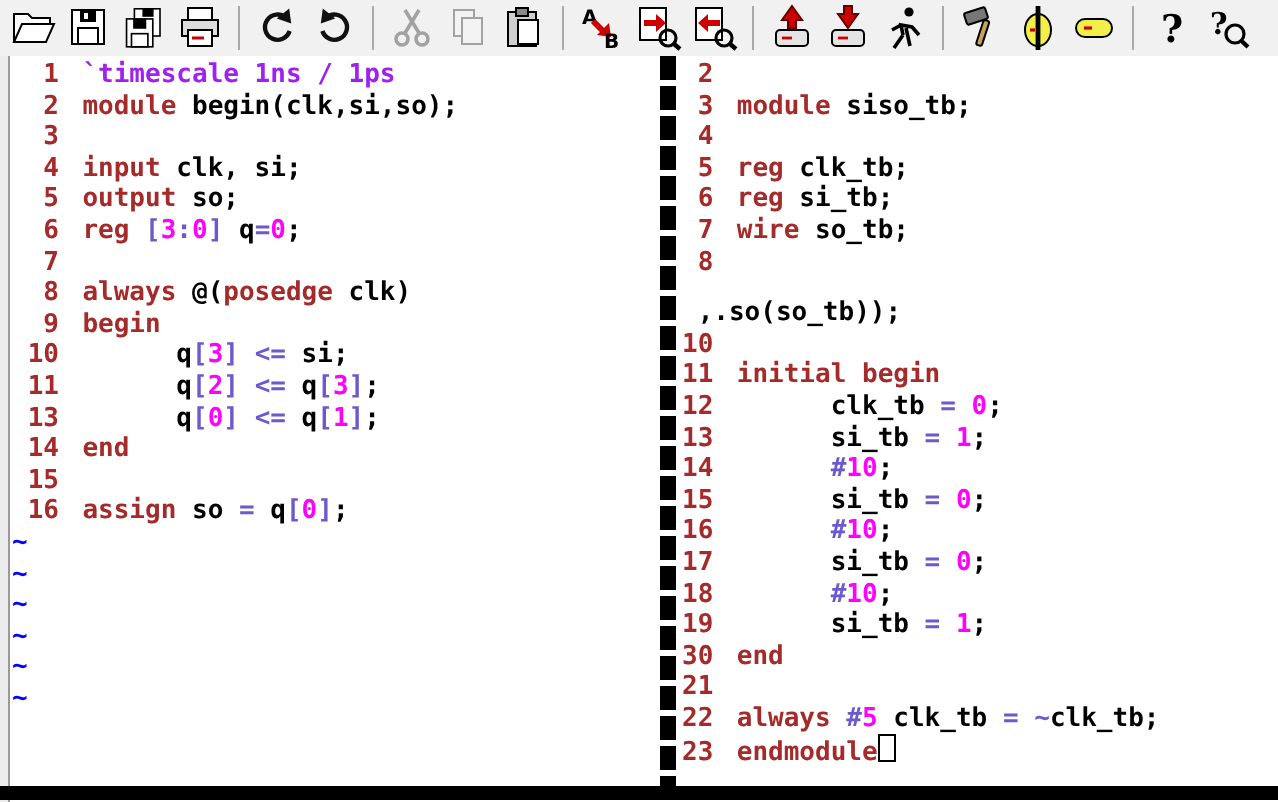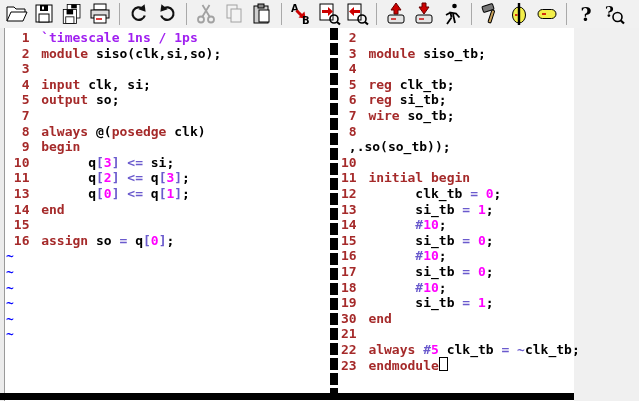--- a/index.html
+++ b/index.html
@@ -9,33 +9,33 @@
   }
   
   .toolbar{
     height:28px;display:flex;align-items:center;
     padding:0 2px 0 4px;gap:4px;background:#f1f1f1;
   }
   .tbtn{width:24px;height:24px;display:flex;align-items:center;justify-content:center;flex:0 0 auto;}
   .tbtn svg{display:block;}
   .tsep{width:1px;height:22px;background:#a9a9a9;margin:0 3px;flex:0 0 auto;}
   
-  .main{position:absolute;left:0;top:28px;width:574px;height:373px;background:#fff;}
+  .main{position:absolute;left:0;top:28px;width:639px;height:373px;background:#fff;}
   .left-edge{position:absolute;left:0;top:0;width:4px;height:100%;background:#ececec;border-right:1px solid #9a9a9a;}
   .pane{position:absolute;top:2px;font:bold 13px "DejaVu Sans Mono",monospace;color:var(--text);}
   .pane-left{left:6px;width:323px;}
   .vsep{
     position:absolute;left:330px;top:0;width:8px;height:365px;
     background:repeating-linear-gradient(180deg,#000 0 12px,#fff 12px 15px);
   }
   .pane-right{left:341px;width:298px;}
   .row{height:15.6px;line-height:15.6px;white-space:pre;overflow:visible;}
   .ln{display:inline-block;width:3ch;text-align:right;margin-right:1.5ch;color:var(--linenr);}
   .pane-right .ln{width:2ch;}
-  .row.cont{padding-left:1ch;}
+  .row.cont{padding-left:1ch;margin-top:10px;}
   .k{color:var(--keyword);} .p{color:var(--preproc);} .n{color:var(--number);}
   .s{color:var(--special);} .t{color:var(--text);} .w{color:var(--tilde);}
   .cursor{display:inline-block;width:7px;height:12px;border:1px solid #000;vertical-align:-1px;}
   .statusbar{position:absolute;left:0;bottom:1px;width:100%;height:7px;background:#000;}
 </style>
 </head>
 <body>
 
 <div class="app">
   <div class="toolbar" id="toolbar">
@@ -189,24 +189,25 @@
           <text x="3" y="15" font-family="DejaVu Serif,serif" font-size="15" font-weight="bold" fill="#000">?</text>
           <circle cx="15.5" cy="15" r="4.5" fill="none" stroke="#000" stroke-width="1.6"></circle>
           <line x1="18.8" y1="18.5" x2="22" y2="21.5" stroke="#000" stroke-width="2.2"></line>
         </svg>
       </span>
     </div>
   <div class="main">
     <div class="left-edge"></div>
     <div class="pane pane-left" id="pane0">
         <div class="row"><span class="ln">1</span><span class="p">`timescale 1ns / 1ps</span></div>
-        <div class="row"><span class="ln">2</span><span class="k">module</span><span class="t"> siso(clk,si,so);</span></div>
+        <div class="row"><span class="ln">2</span><span class="k">module</span><span class="t"> begin(clk,si,so);</span></div>
         <div class="row"><span class="ln">3</span></div>
         <div class="row"><span class="ln">4</span><span class="k">input</span><span class="t"> clk, si;</span></div>
         <div class="row"><span class="ln">5</span><span class="k">output</span><span class="t"> so;</span></div>
+        <div class="row"><span class="ln">6</span><span class="k">reg</span><span class="t"> </span><span class="s">[</span><span class="n">3</span><span class="s">:</span><span class="n">0</span><span class="s">]</span><span class="t"> q</span><span class="s">=</span><span class="n">0</span><span class="t">;</span></div>
         <div class="row"><span class="ln">7</span></div>
         <div class="row"><span class="ln">8</span><span class="k">always</span><span class="t"> @(</span><span class="k">posedge</span><span class="t"> clk)</span></div>
         <div class="row"><span class="ln">9</span><span class="k">begin</span></div>
         <div class="row"><span class="ln">10</span><span class="t">      q</span><span class="s">[</span><span class="n">3</span><span class="s">]</span><span class="t"> </span><span class="s">&lt;=</span><span class="t"> si;</span></div>
         <div class="row"><span class="ln">11</span><span class="t">      q</span><span class="s">[</span><span class="n">2</span><span class="s">]</span><span class="t"> </span><span class="s">&lt;=</span><span class="t"> q</span><span class="s">[</span><span class="n">3</span><span class="s">]</span><span class="t">;</span></div>
         <div class="row"><span class="ln">13</span><span class="t">      q</span><span class="s">[</span><span class="n">0</span><span class="s">]</span><span class="t"> </span><span class="s">&lt;=</span><span class="t"> q</span><span class="s">[</span><span class="n">1</span><span class="s">]</span><span class="t">;</span></div>
         <div class="row"><span class="ln">14</span><span class="k">end</span></div>
         <div class="row"><span class="ln">15</span></div>
         <div class="row"><span class="ln">16</span><span class="k">assign</span><span class="t"> so </span><span class="s">=</span><span class="t"> q</span><span class="s">[</span><span class="n">0</span><span class="s">]</span><span class="t">;</span></div>
         <div class="row"><span class="w">~</span></div>

